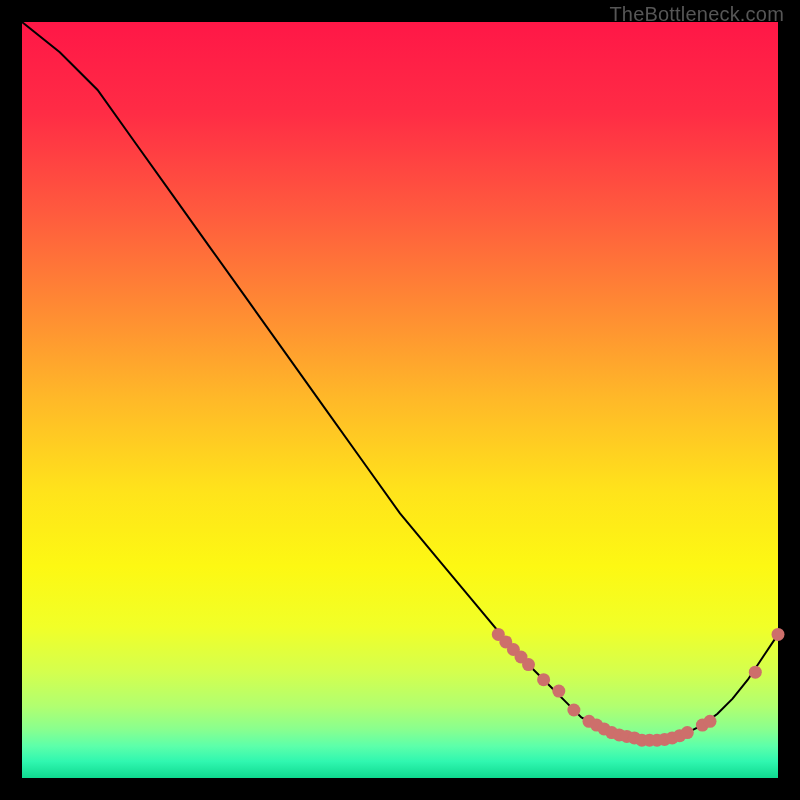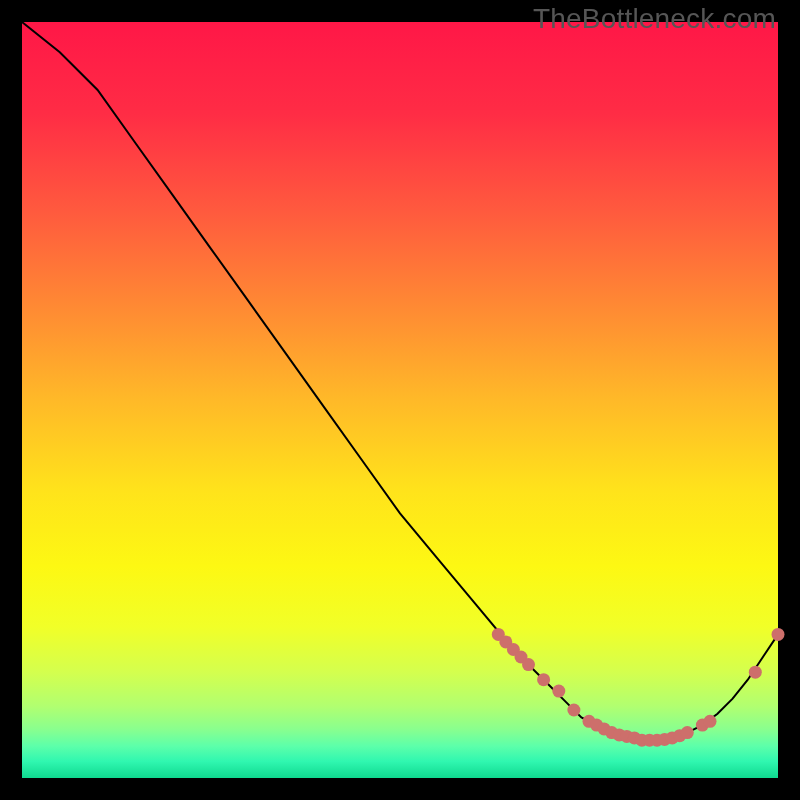--- a/index.html
+++ b/index.html
@@ -20,23 +20,23 @@
     position: absolute;
     left: 22px;
     top: 22px;
     width: 756px;
     height: 756px;
     
   }
   .watermark {
     position: absolute;
     top: 3px;
-    right: 24px;
+    right: 16px;
     font-family: Arial, Helvetica, sans-serif;
-    font-size: 28px;
+    font-size: 20px;
     font-weight: 500;
     color: #565656;
     letter-spacing: 0.2px;
   }
   svg.overlay {
     position: absolute;
     left: 22px;
     top: 22px;
     width: 756px;
     height: 756px;

